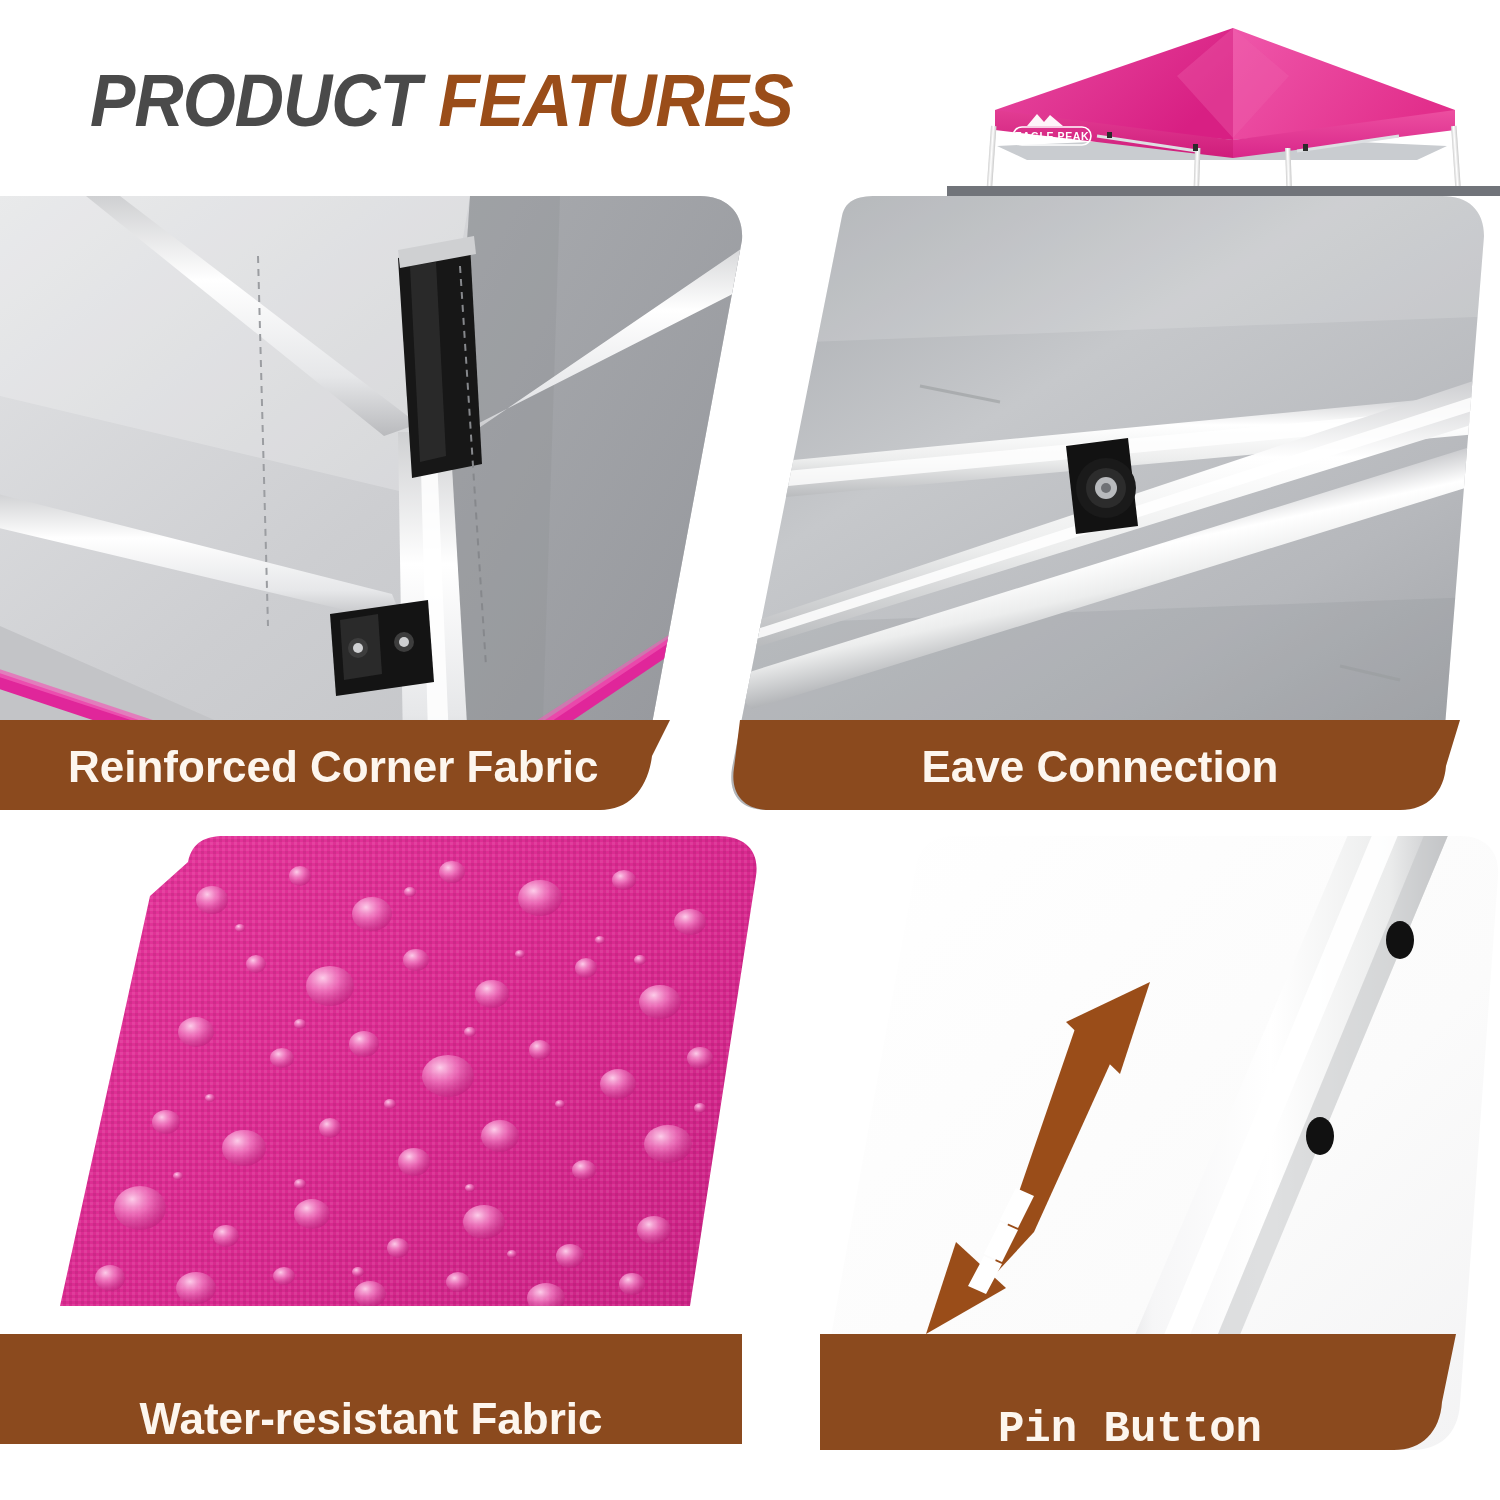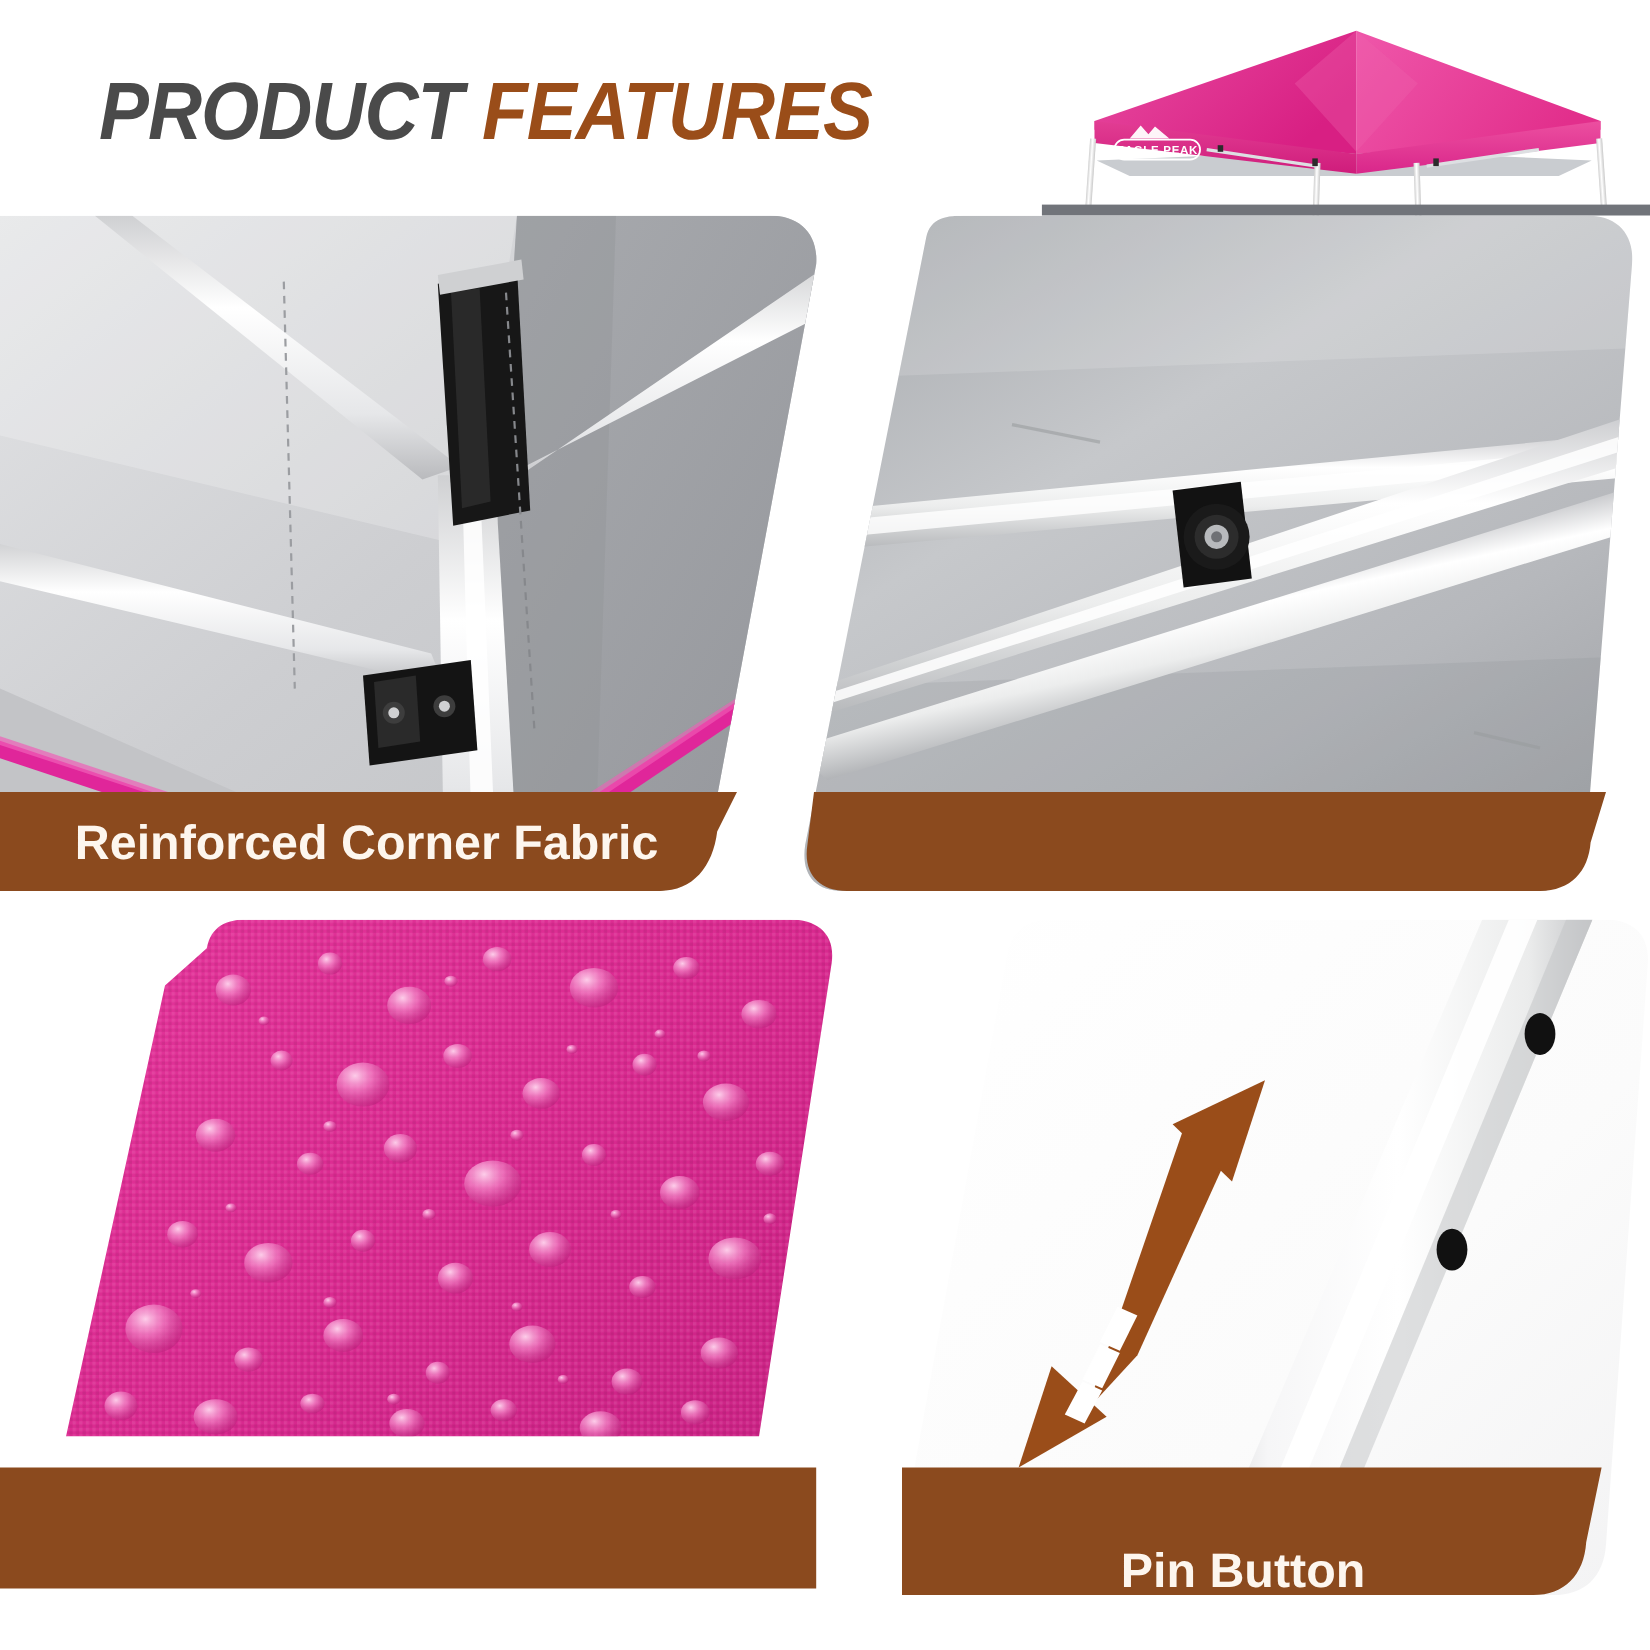--- a/index.html
+++ b/index.html
@@ -230,20 +230,23 @@
           <circle cx="406" cy="292" r="20" fill="#2c2c2c"></circle>
           <circle cx="406" cy="292" r="11" fill="#b8babd"></circle>
           <circle cx="406" cy="292" r="5" fill="#6f7175"></circle>
         </g>
       </g>
     </svg>
 
     <svg class="fill" viewBox="0 0 800 614" preserveAspectRatio="none" style="pointer-events:none">
       <path d="M40,524 L760,524 L746,570 C744,596 728,614 700,614 L70,614 C44,614 30,598 34,572 Z" fill="#8b4a1e"></path>
     </svg>
+    <div style="position:absolute;left:0;right:0;bottom:18px;text-align:center;">
+      <span style="color:#fdf6ee;font-size:44px;font-weight:bold;">Eave Connection</span>
+    </div>
   </div>
 
   <div class="panel" id="p3">
     <svg class="fill" viewBox="0 0 790 640" preserveAspectRatio="none">
       <defs>
         <clipPath id="c3">
           <path d="M188,26 C192,6 206,0 224,0 L718,0 C744,0 760,14 756,40 L690,470 L60,470 L150,60 Z"></path>
         </clipPath>
         <linearGradient id="pinkFab" x1="0" y1="0" x2="1" y2="1">
           <stop offset="0" stop-color="#e5369b"></stop>
@@ -326,20 +329,23 @@
           <ellipse cx="358" cy="436" rx="6" ry="5" fill="url(#bead)"></ellipse>
           <ellipse cx="512" cy="418" rx="5" ry="4" fill="url(#bead)"></ellipse>
           <ellipse cx="700" cy="272" rx="6" ry="5" fill="url(#bead)"></ellipse>
         </g>
       </g>
     </svg>
 
     <svg class="fill" viewBox="0 0 790 640" preserveAspectRatio="none" style="pointer-events:none">
       <path d="M0,498 L742,498 L742,608 L0,608 Z" fill="#8b4a1e"></path>
     </svg>
+    <div style="position:absolute;left:0;width:742px;bottom:32px;text-align:center;">
+      <span style="color:#fdf6ee;font-size:44px;font-weight:bold;">Water-resistant Fabric</span>
+    </div>
   </div>
 
   <div class="panel" id="p4">
     <svg class="fill" viewBox="0 0 680 640" preserveAspectRatio="none">
       <defs>
         <clipPath id="c4">
           <path d="M96,30 C100,8 116,0 136,0 L640,0 C664,0 680,14 678,40 L640,568 C638,598 620,614 592,614 L30,614 C6,614 -6,596 -2,572 Z"></path>
         </clipPath>
         <linearGradient id="legTube" x1="0" y1="0" x2="1" y2="0">
           <stop offset="0" stop-color="#d2d3d5"></stop>
@@ -387,17 +393,17 @@
             <polygon points="164,420 182,428 166,458 148,450"></polygon>
           </g>
         </g>
       </g>
     </svg>
 
     <svg class="fill" viewBox="0 0 680 640" preserveAspectRatio="none" style="pointer-events:none">
       <path d="M-2,498 L636,498 L622,566 C620,596 602,614 574,614 L-2,614 Z" fill="#8b4a1e"></path>
     </svg>
     <div style="position:absolute;left:0;width:620px;bottom:22px;text-align:center;">
-      <span style="color:#fdf6ee;font-size:44px;font-weight:bold;">Pin Button</span>
+      <span style="color:#fdf6ee;font-size:44px;font-weight:bold;font-family:Liberation Mono, monospace;">Pin Button</span>
     </div>
   </div>
 
 </div>
 
 </body></html>

